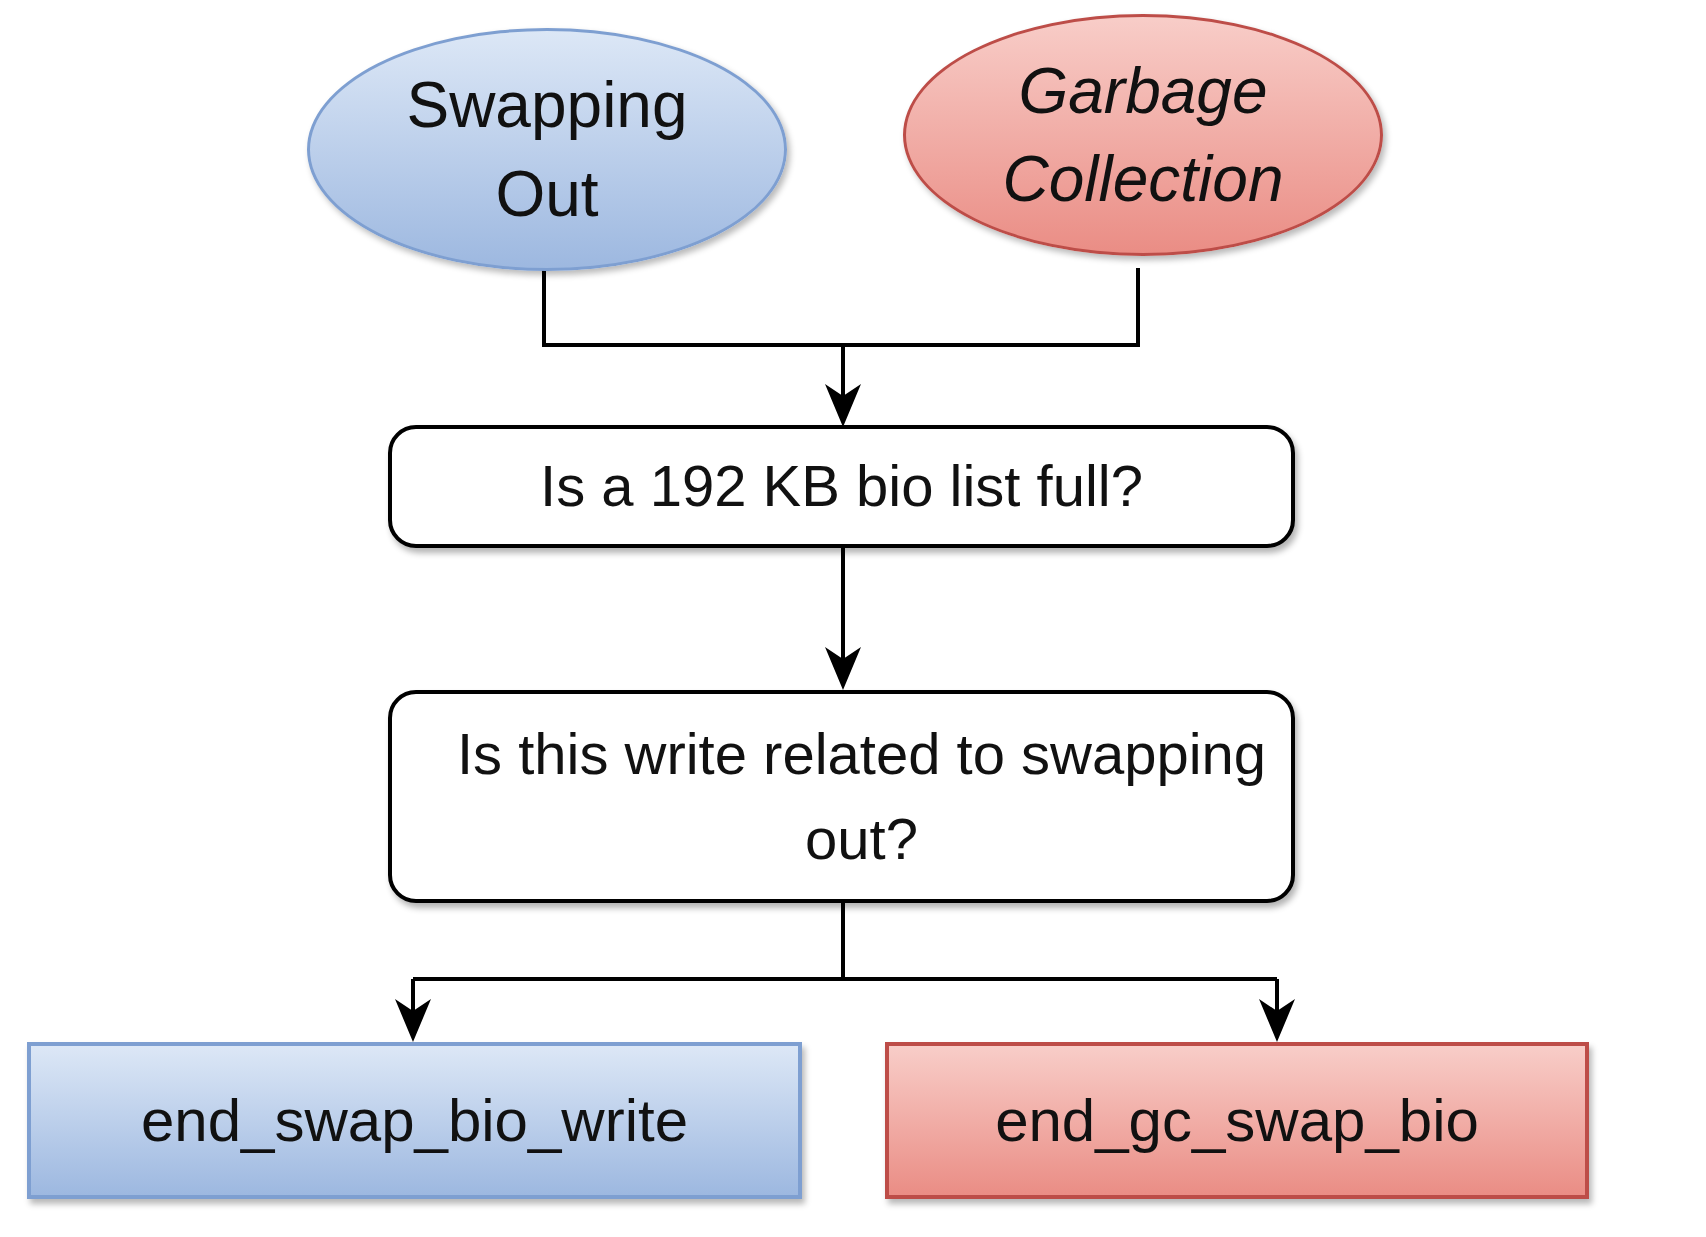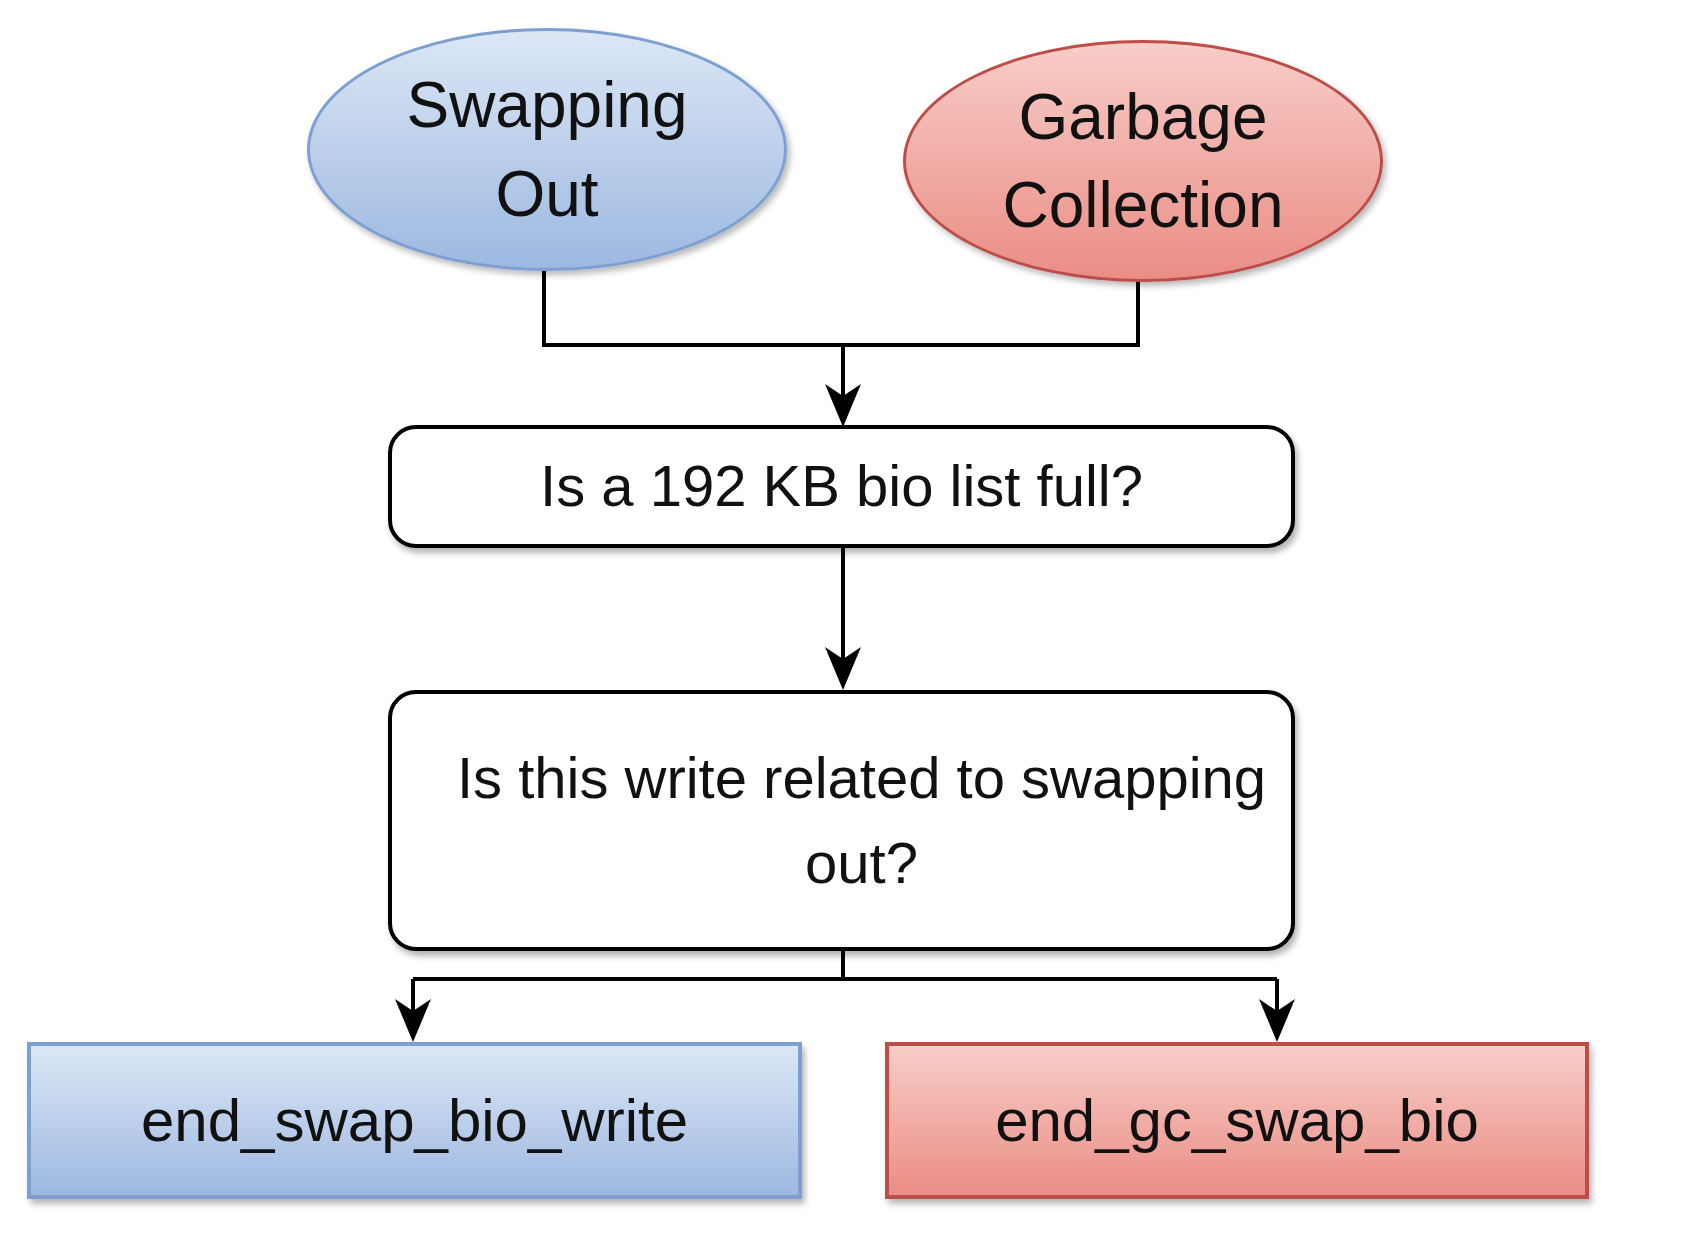--- a/index.html
+++ b/index.html
@@ -24,36 +24,37 @@
     line-height:1.38;
     box-shadow:3px 4px 6px rgba(0,0,0,0.28);
   }
   .ellipse span{display:inline-block;max-width:330px;}
   .ellipse.blue{
     left:307px;top:28px;width:480px;height:243px;
     background:linear-gradient(to bottom,var(--blue_fill_top),var(--blue_fill_bottom));
     border:3px solid var(--blue_border);
   }
   .ellipse.red{
-    left:903px;top:40px;width:480px;height:242px;
+    left:903px;top:14px;width:480px;height:242px;
     background:linear-gradient(to bottom,var(--red_fill_top),var(--red_fill_bottom));
     border:3px solid var(--red_border);
+    font-style:italic;
   }
   .decision{
     left:388px;width:907px;
     background:#fff;
     border:4px solid #000;
     border-radius:28px;
     font-size:58px;
     line-height:1.46;
     box-shadow:3px 5px 6px rgba(0,0,0,0.30);
   }
   .decision span{display:inline-block;max-width:830px;}
   #q1{top:425px;height:123px;}
-  #q2{top:690px;height:261px;padding-left:40px;}
+  #q2{top:690px;height:213px;padding-left:40px;}
   .endbox{
     top:1042px;height:157px;
     font-size:60px;
     box-shadow:3px 5px 6px rgba(0,0,0,0.28);
   }
   .endbox.blue{
     left:27px;width:775px;
     background:linear-gradient(to bottom,var(--blue_fill_top),var(--blue_fill_bottom));
     border:4px solid var(--blue_border);
   }

